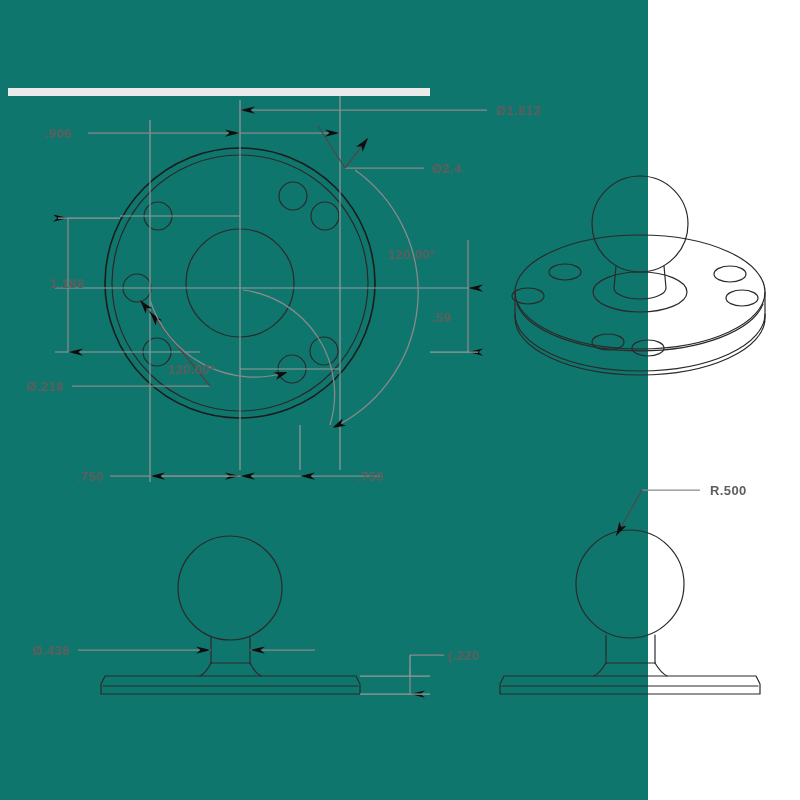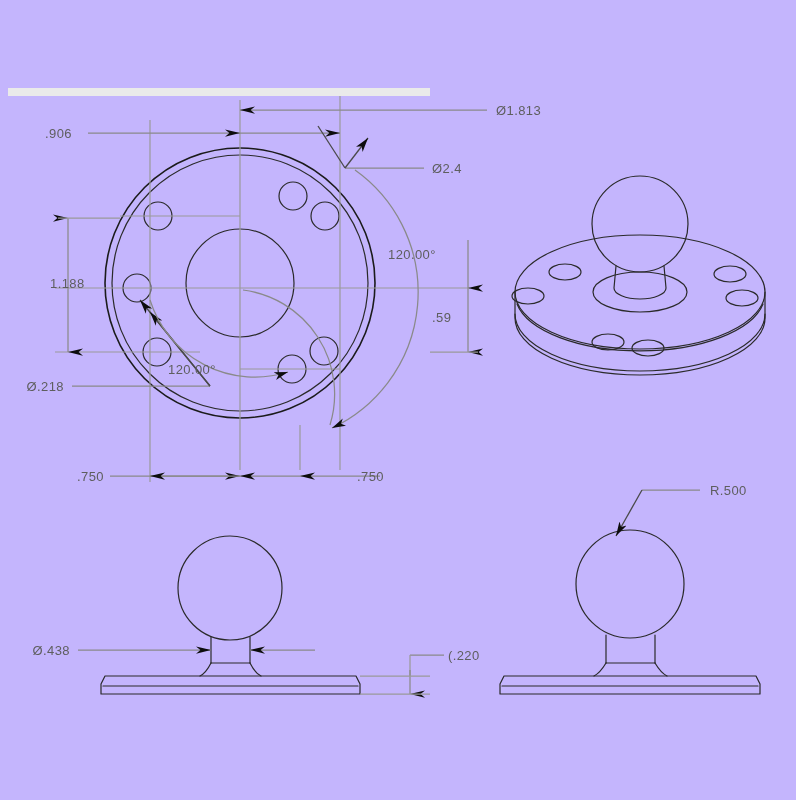--- a/index.html
+++ b/index.html
@@ -8,23 +8,24 @@
     background: #ffffff;
   }
   body {
     width: 800px;
     height: 800px;
     font-family: "Liberation Sans", sans-serif;
     overflow: hidden;
   }
   #drawing-root {
     position: relative;
-    width: 796px;
+    width: 648px;
     height: 800px;
-    background: #c4b5fd;
+    background: #0f766e;
+    font-weight: bold;
   }
   svg#tech-drawing {
     display: block;
     width: 800px;
     height: 800px;
   }
   .outline {
     fill: none;
     stroke: #1b1b1b;
     stroke-width: 1.6;

